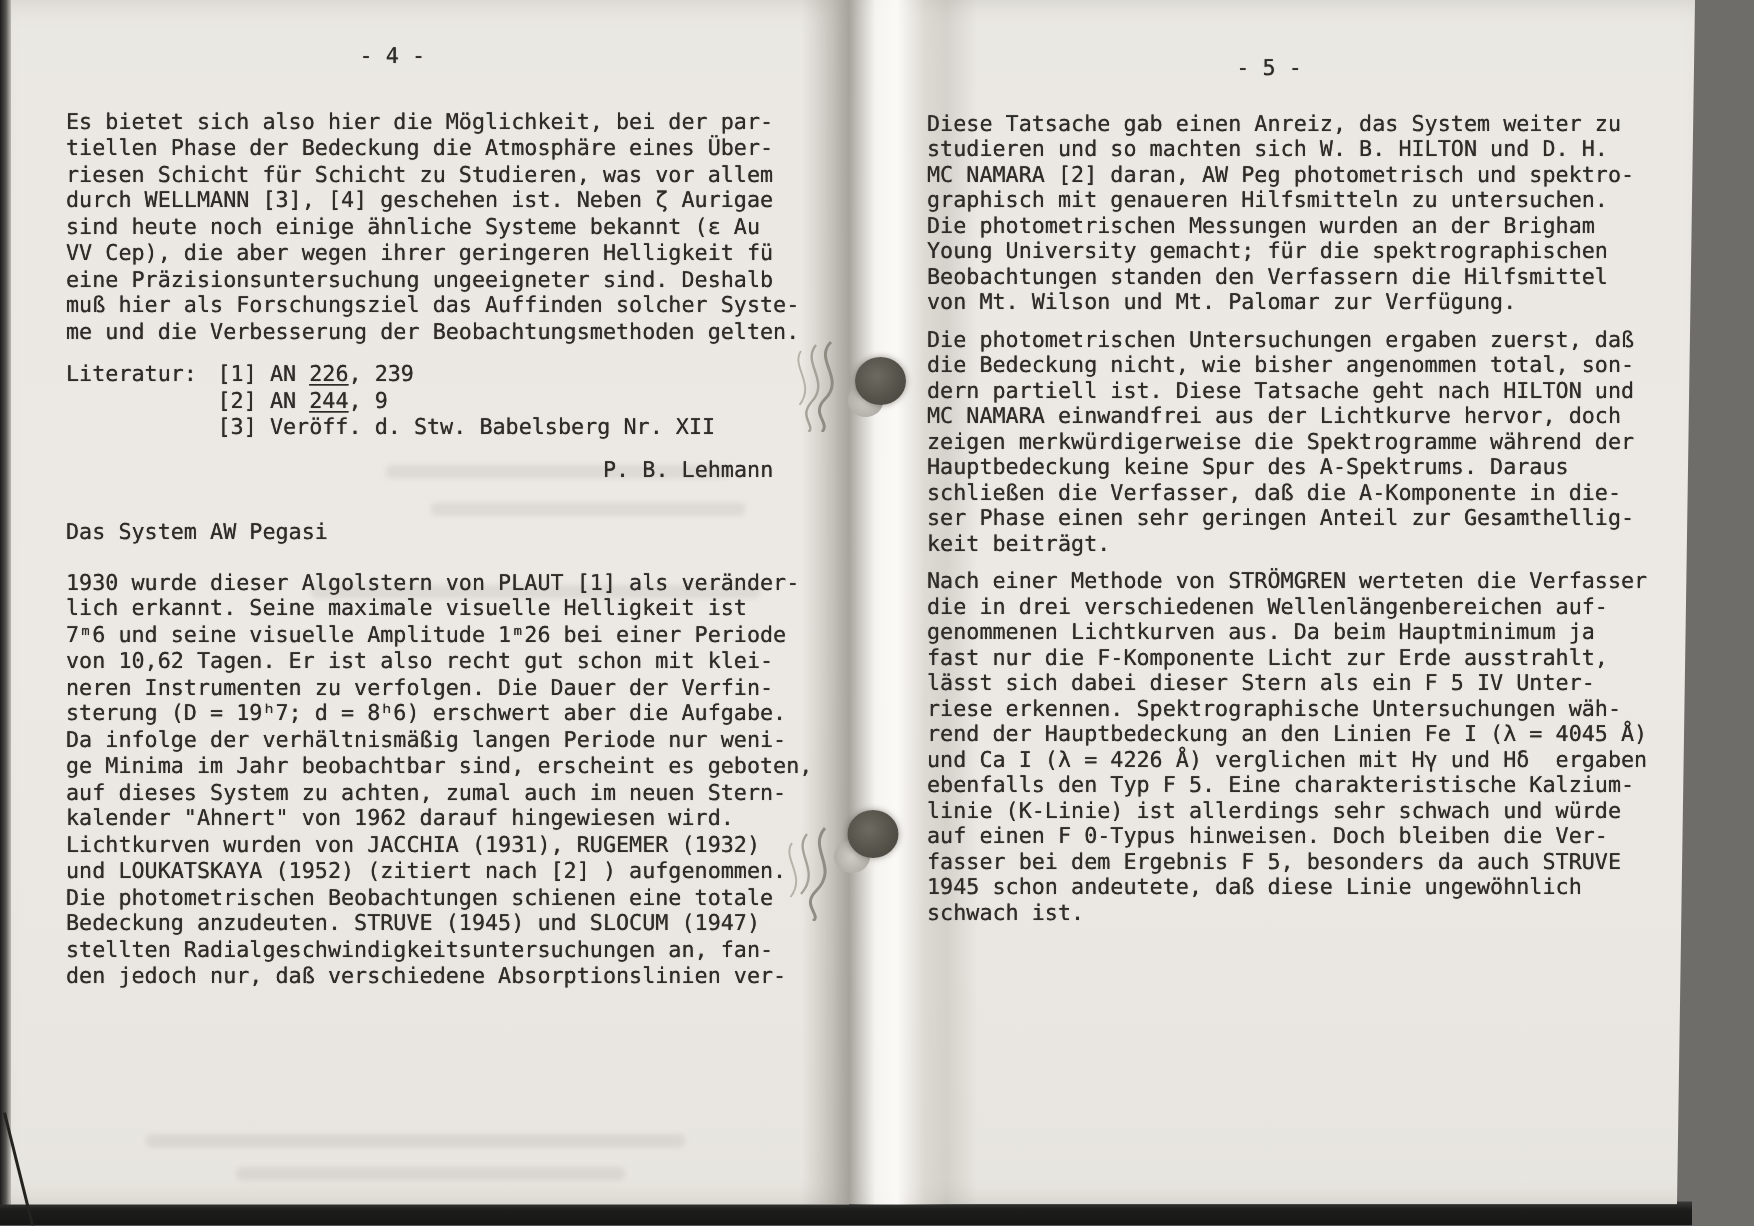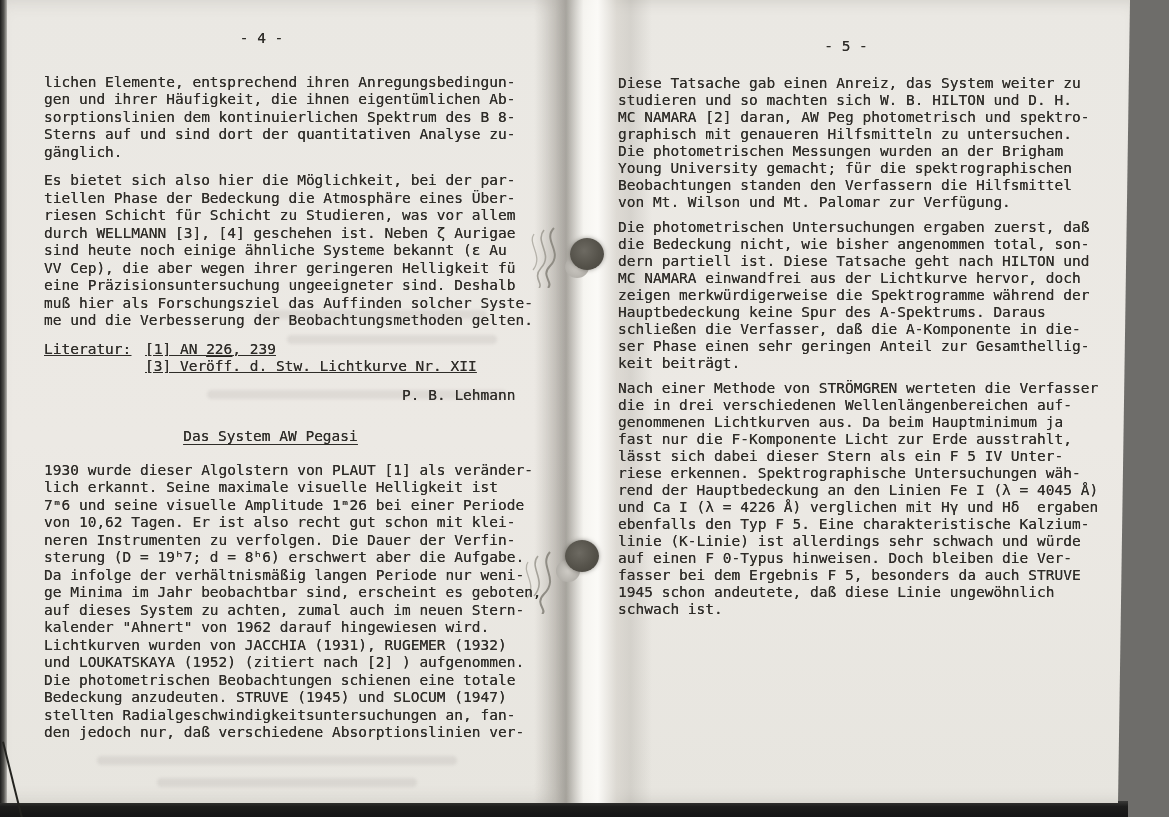--- a/index.html
+++ b/index.html
@@ -64,27 +64,27 @@
     text-shadow:0 0 .5px rgba(42,40,36,.85);
   }
   .col-left{left:44px;top:30px;width:505px;line-height:17.5px;}
   .col-right{left:618px;top:38px;width:500px;line-height:17px;}
   .pageno{text-align:center;}
   .col-left .pageno{padding-right:70px;margin-bottom:26px;}
   .col-right .pageno{padding-right:44px;margin-bottom:20px;}
   .para{white-space:pre-wrap;margin:0 0 11px 0;}
   .col-right .para{margin:0 0 8px 0;}
   .lit{display:flex;margin:0 0 11px 0;}
-  .lit-label{width:101px;flex:none;text-decoration:underline;}
-  .lit-entry{white-space:pre;text-decoration:underline;}
+  .lit-label{width:101px;flex:none;}
+  .lit-entry{white-space:pre;}
   .lit-entry .u{text-decoration:underline;text-underline-offset:2px;}
   .signature{margin:6px 0 24px 358px;}
   .heading{
-    text-align:center;padding-right:52px;margin:10px 0 16px 0;
-    text-decoration:underline;text-underline-offset:3px;
+    text-align:left;padding-right:52px;margin:10px 0 16px 0;
+    text-underline-offset:3px;
   }
 </style>
 </head>
 <body>
 
 <div class="bottom-shadow"></div>
 
 <div class="page page-left">
   <div class="smudge" style="left:250px;top:310px;width:230px;"></div>
   <div class="smudge" style="left:280px;top:335px;width:210px;"></div>
@@ -111,39 +111,35 @@
   <path d="M34 4 C22 18, 44 30, 28 46 C18 56, 32 62, 26 66" fill="none" stroke="#8f8c84" stroke-width="2"></path>
   <path d="M22 8 C12 20, 32 32, 18 48" fill="none" stroke="#a5a29a" stroke-width="1.6"></path>
   <path d="M12 14 C5 24, 22 36, 11 50" fill="none" stroke="#b5b2aa" stroke-width="1.3"></path>
 </svg>
 
 <div class="left-edge"></div>
 <div class="corner-line"></div>
 
 <div class="textcol col-left">
   <div class="pageno">- 4 -</div>
-  <div class="para">lichen Elemente, entsprechend ihren Anregungsbedingun-
-gen und ihrer Häufigkeit, die ihnen eigentümlichen Ab-
-sorptionslinien dem kontinuierlichen Spektrum des B 8-
-Sterns auf und sind dort der quantitativen Analyse zu-
-gänglich.</div>
   <div class="para">Es bietet sich also hier die Möglichkeit, bei der par-
 tiellen Phase der Bedeckung die Atmosphäre eines Über-
 riesen Schicht für Schicht zu Studieren, was vor allem
 durch WELLMANN [3], [4] geschehen ist. Neben ζ Aurigae
 sind heute noch einige ähnliche Systeme bekannt (ε Au
 VV Cep), die aber wegen ihrer geringeren Helligkeit fü
 eine Präzisionsuntersuchung ungeeigneter sind. Deshalb
 muß hier als Forschungsziel das Auffinden solcher Syste-
 me und die Verbesserung der Beobachtungsmethoden gelten.</div>
   <div class="lit">
     <span class="lit-label">Literatur:</span>
     <div>
       <div class="lit-entry"><span>[1] </span><span>AN </span><span class="u">226</span><span>, 239</span></div>
-      <div class="lit-entry"><span>[3] </span><span>Veröff. d. Stw. Lichtkurve Nr. XII</span><span class="u"></span><span></span></div>
+      <div class="lit-entry"><span>[2] </span><span>AN </span><span class="u">244</span><span>, 9</span></div>
+      <div class="lit-entry"><span>[3] </span><span>Veröff. d. Stw. Babelsberg Nr. XII</span><span class="u"></span><span></span></div>
     </div>
   </div>
   <div class="signature">P. B. Lehmann</div>
   <div class="heading">Das System AW Pegasi</div>
   <div class="para">1930 wurde dieser Algolstern von PLAUT [1] als veränder-
 lich erkannt. Seine maximale visuelle Helligkeit ist
 7ᵐ6 und seine visuelle Amplitude 1ᵐ26 bei einer Periode
 von 10,62 Tagen. Er ist also recht gut schon mit klei-
 neren Instrumenten zu verfolgen. Die Dauer der Verfin-
 sterung (D = 19ʰ7; d = 8ʰ6) erschwert aber die Aufgabe.

